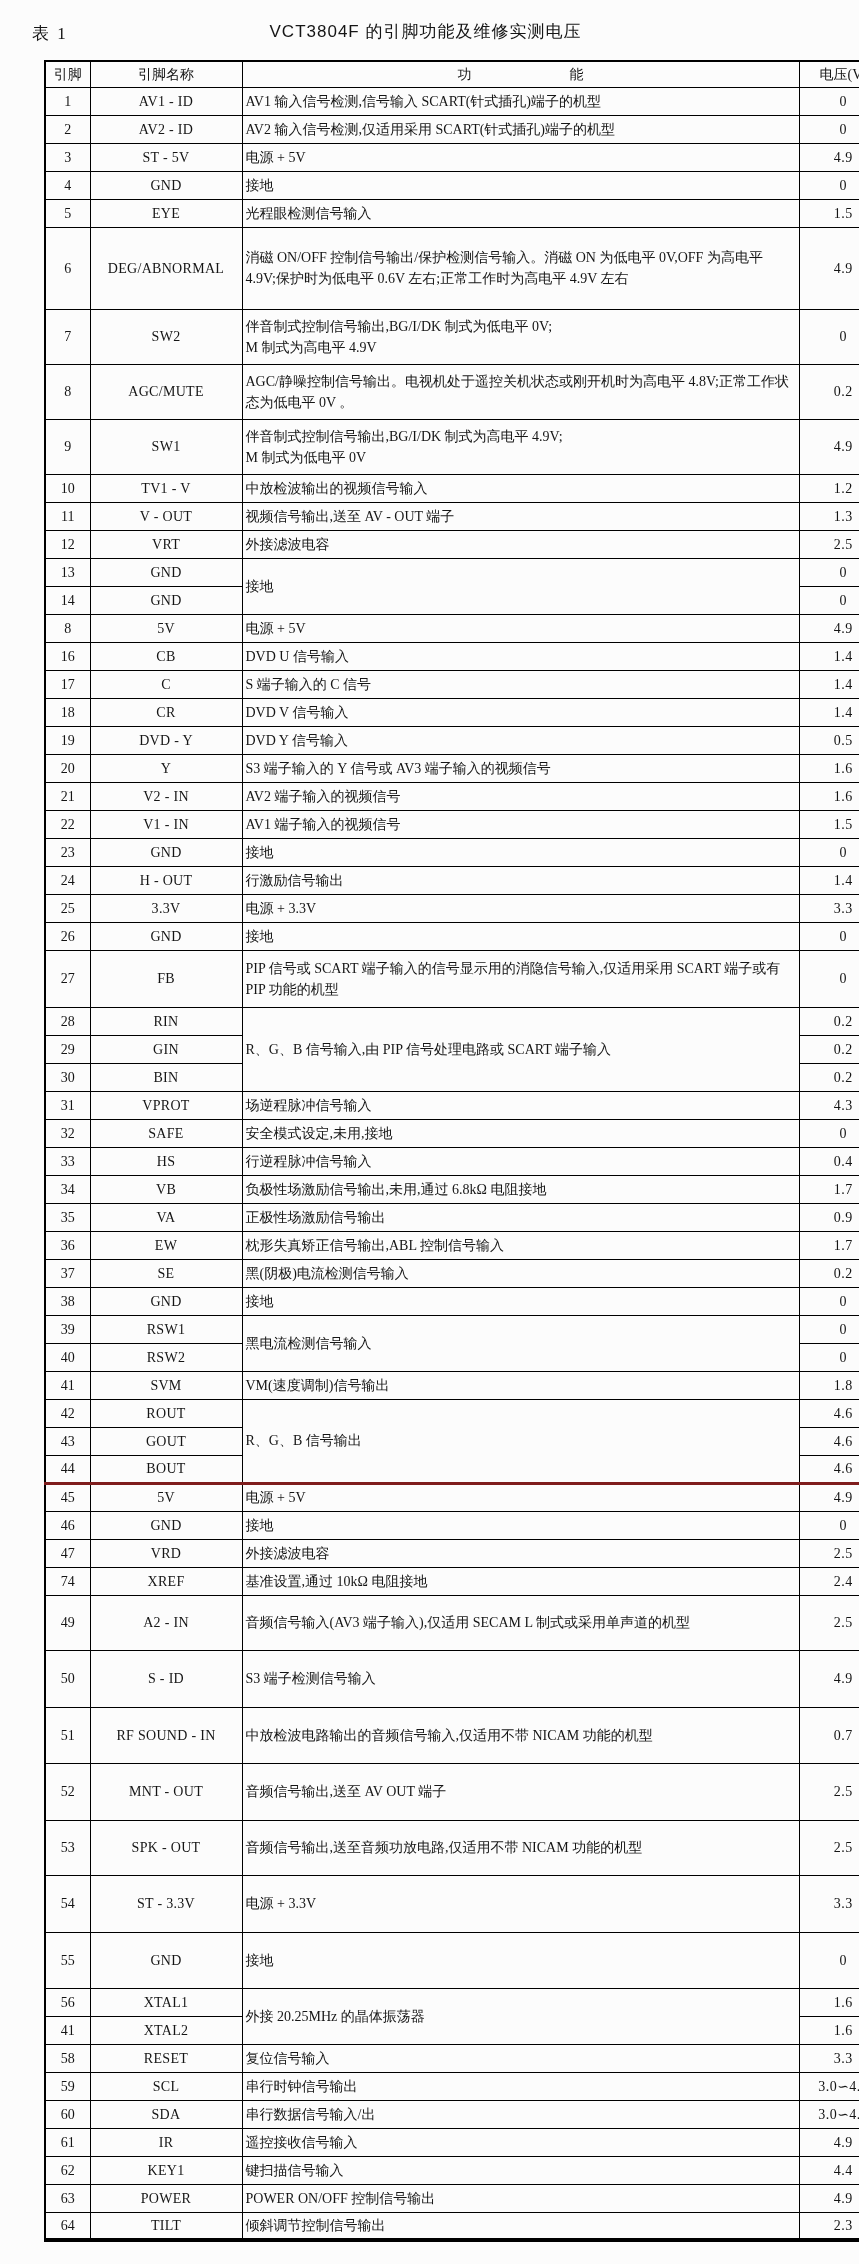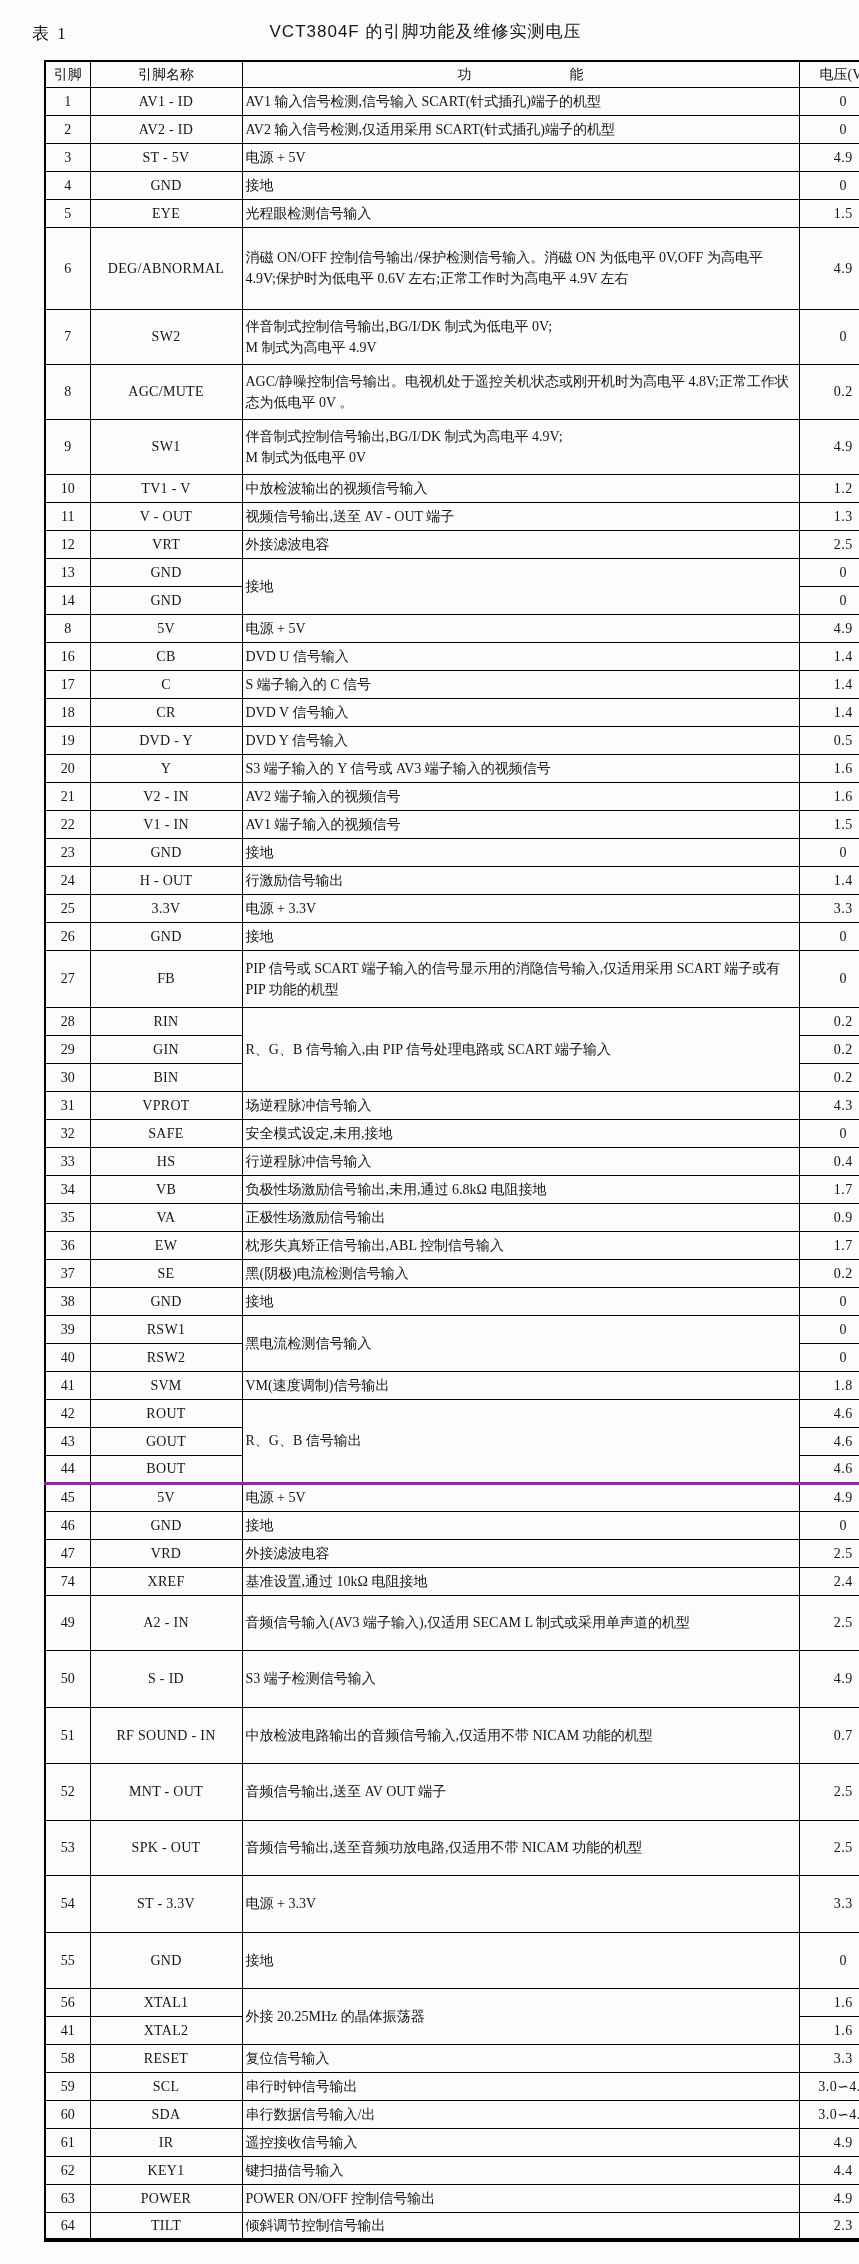--- a/index.html
+++ b/index.html
@@ -40,21 +40,21 @@
     padding:1px 3px;
     overflow:hidden;
   }
   th.hpin,th.hname,th.hfunc,th.hvolt{
     font-weight:normal;font-size:14.5px;text-align:center;
   }
   td.pin{text-align:center;font-size:13.5px;}
   td.name{text-align:center;letter-spacing:0.3px;}
   td.func{text-align:left;padding:2px 8px;white-space:pre-line;}
   td.volt{text-align:center;letter-spacing:0.5px;}
-  tr.sep td{border-top:3px solid #a21caf;}
+  tr.sep td{border-top:3px solid #7f1d1d;}
 </style>
 </head>
 <body>
 
 <div class="page">
   <div class="title-row">
     <span class="table-label">表 1</span>
     <span class="page-title">VCT3804F 的引脚功能及维修实测电压</span>
   </div>
 

